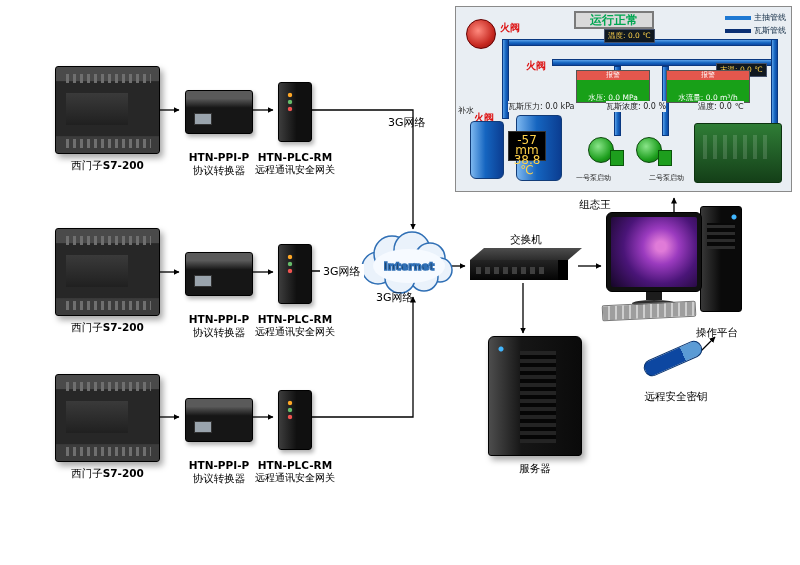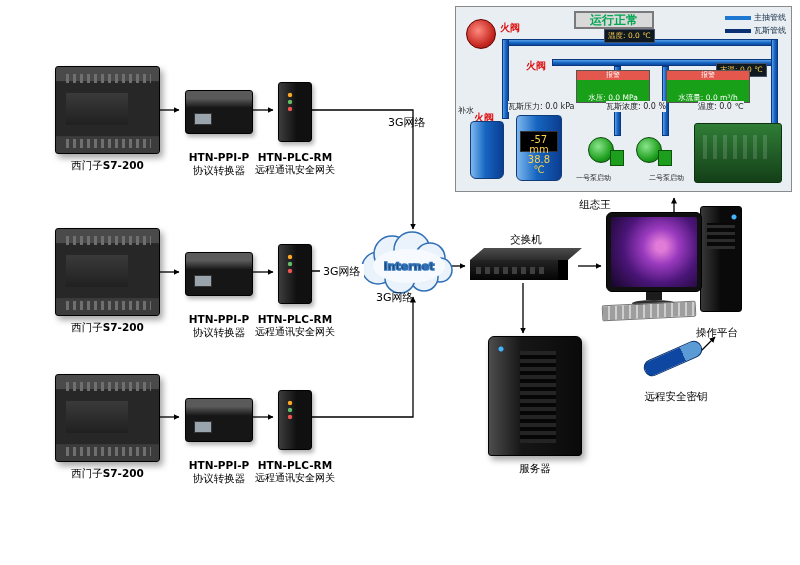--- a/index.html
+++ b/index.html
@@ -87,21 +87,21 @@
   .sc-fan{position:absolute;left:10px;top:12px;width:30px;height:30px;border-radius:50%;border:1px solid #600;
     background:radial-gradient(circle at 40% 38%,#ff8a7e,#c62820 62%,#7e100c)}
   .sc-red{position:absolute;color:#d11;font-size:10px;font-weight:bold;white-space:nowrap}
   .sc-chip{position:absolute;background:#101820;color:#ffd24a;font-size:7.5px;padding:1px 3px;border:1px solid #44506a;white-space:nowrap}
   .sc-alarm{position:absolute;border:1px solid #555;font-size:7.5px;text-align:center;white-space:nowrap}
   .sc-alarm .hd{background:#e4574d;color:#fff;height:9px;line-height:9px;font-size:7px}
   .sc-alarm .bd{background:#18a018;color:#fff;height:13px;line-height:13px;padding:11px 2px}
   .sc-txt{position:absolute;font-size:8px;color:#222;background:#e9eef3;white-space:nowrap}
   .sc-tank{position:absolute;border:1px solid #123c78;border-radius:4px 4px 6px 6px;
     background:linear-gradient(90deg,#7db7ef,#1565c0 45%,#0b3d91)}
-  .sc-disp{position:absolute;left:64px;top:124px;width:38px;height:21px;background:#000;color:#ffd24a;font-size:10px;
+  .sc-disp{position:absolute;left:52px;top:124px;width:38px;height:30px;background:#000;color:#ffd24a;font-size:12px;
     line-height:10px;text-align:center;border:1px solid #333;padding-top:3px}
   .sc-pump{position:absolute;width:38px;height:34px}
   .sc-pump .wheel{position:absolute;left:2px;top:2px;width:26px;height:26px;border-radius:50%;border:1px solid #084808;
     background:radial-gradient(circle at 38% 35%,#8ae58a,#1d9e1d 62%,#0c5c0c)}
   .sc-pump .box{position:absolute;right:0;bottom:3px;width:14px;height:16px;background:#1d9e1d;border:1px solid #0a550a}
   .sc-gen{position:absolute;left:238px;top:116px;width:88px;height:60px;border:1px solid #0c330f;border-radius:3px;
     background:
       repeating-linear-gradient(90deg,rgba(255,255,255,.14) 0 4px,rgba(0,0,0,0) 4px 10px) 8px 32% / 70px 24px no-repeat,
       linear-gradient(#2f7d36,#143f18)}
 </style>

